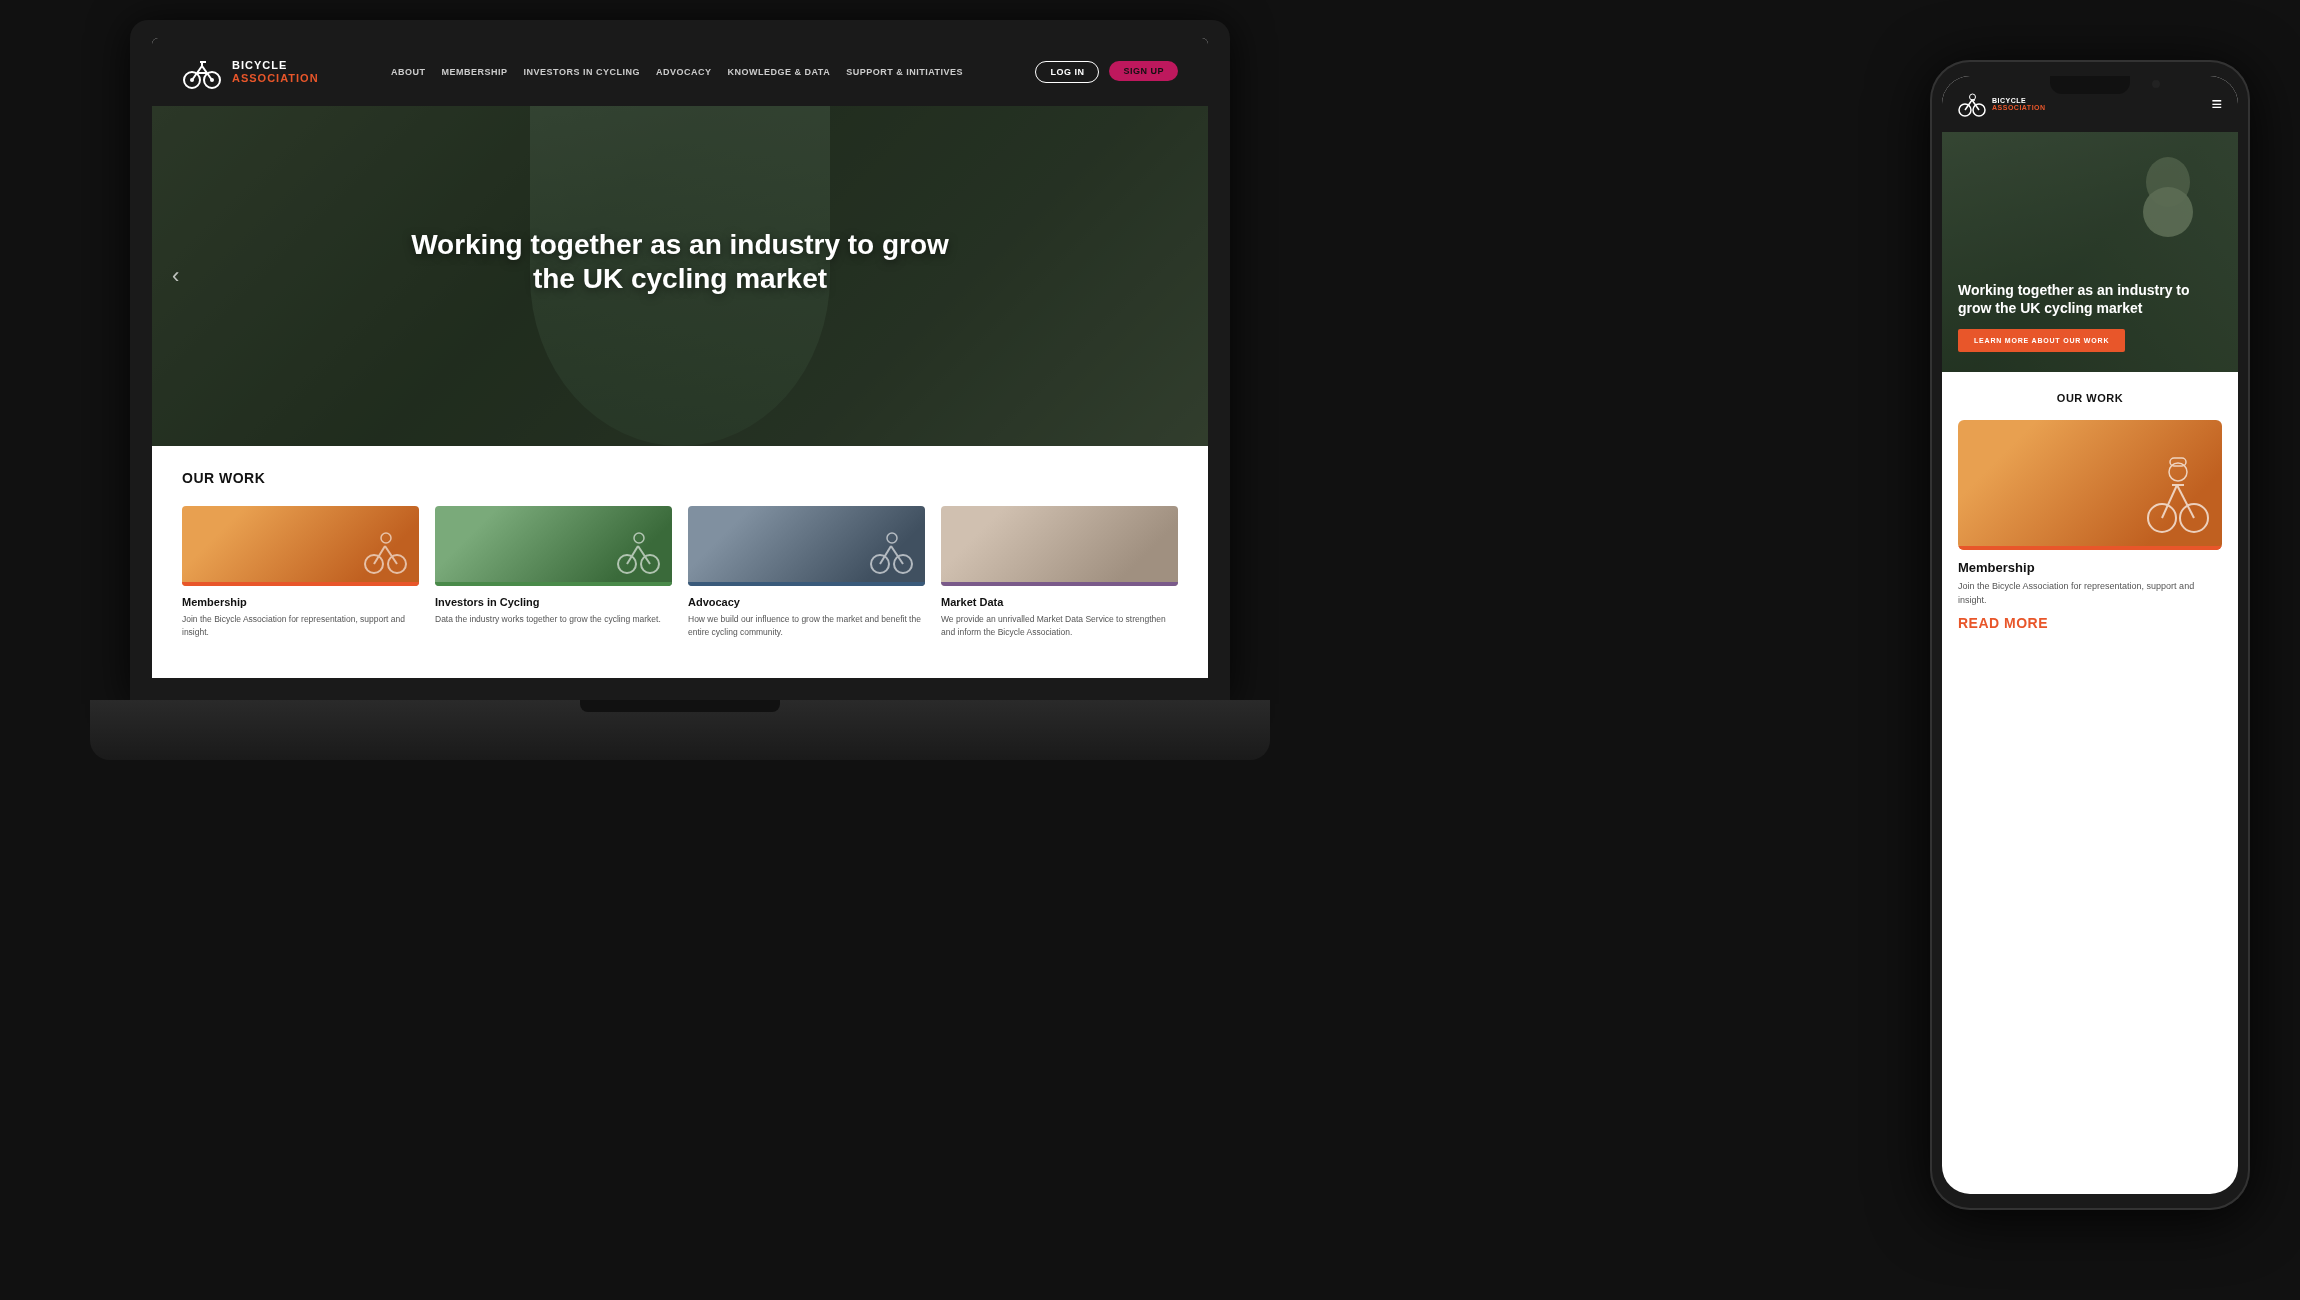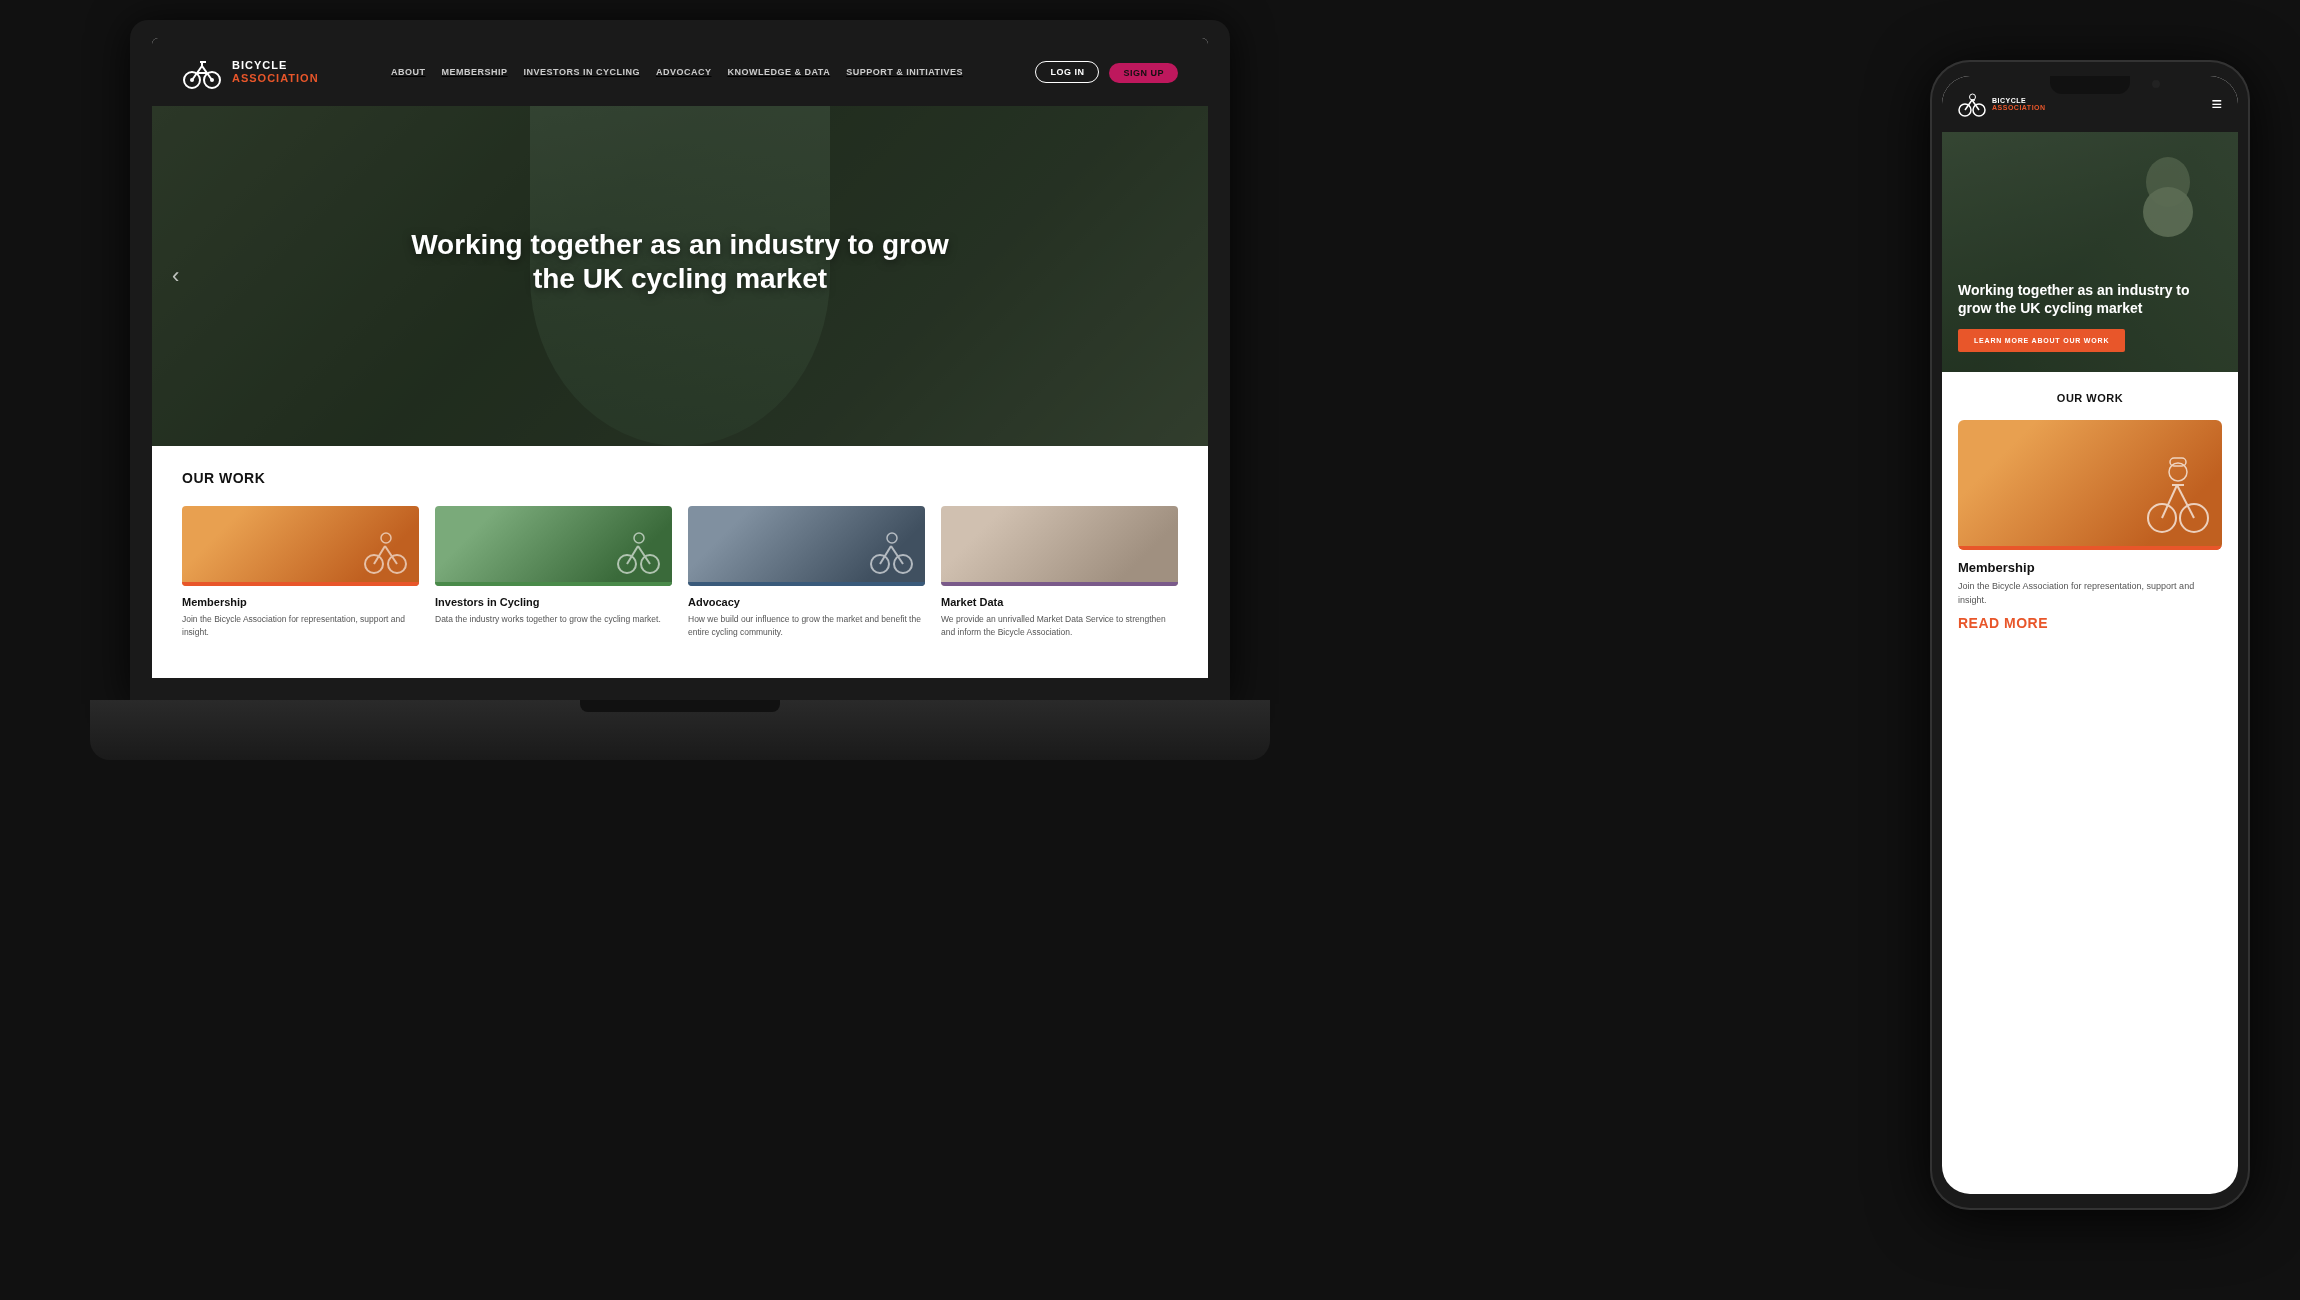--- a/index.html
+++ b/index.html
@@ -94,34 +94,33 @@
       text-transform: uppercase;
       letter-spacing: 1px;
     }
     .logo-text span {
       color: #e8562a;
     }
     .site-nav {
       display: flex;
       gap: 16px;
       align-items: center;
-      text-decoration: underline;
     }
     .site-nav a {
       color: #ccc;
       text-decoration: none;
       font-size: 9px;
       font-weight: 600;
       letter-spacing: 0.5px;
       text-transform: uppercase;
     }
     .header-buttons {
       display: flex;
       gap: 10px;
-      align-items: flex-end;
+      align-items: flex-start;
     }
     .btn-login {
       border: 1.5px solid #fff;
       color: #fff;
       background: transparent;
       padding: 5px 14px;
       border-radius: 20px;
       font-size: 9px;
       font-weight: 700;
       letter-spacing: 0.5px;

